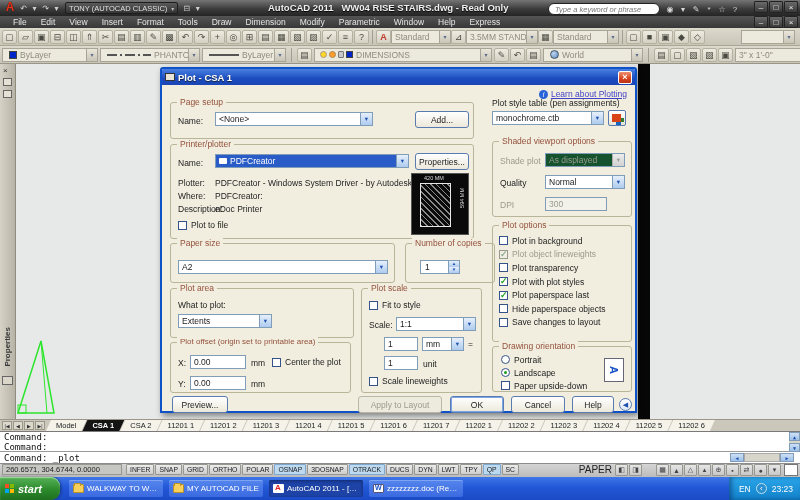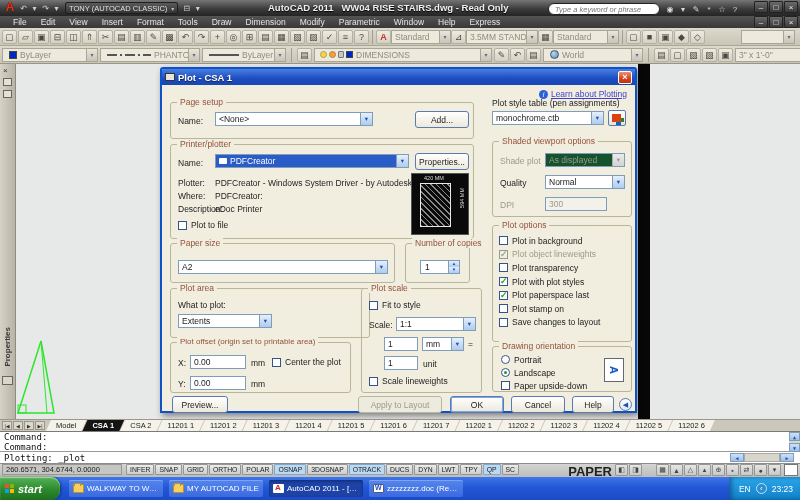--- a/index.html
+++ b/index.html
@@ -117,21 +117,21 @@
 .cmd-prompt{font-size:9px;padding-left:4px;color:#111}
 .hsb{display:flex;width:64px;margin-right:6px;height:9px}
 .hsb .sbtn{flex:none;width:14px;height:9px}
 .hsb .track{flex:1;background:#d8d5ca;border:1px solid #aaa}
 
 .status{position:absolute;left:0;top:463px;width:800px;height:14px;background:linear-gradient(#d4d4d4,#bcbcbc);display:flex;border-top:1px solid #8c8c8c}
 .coords{width:120px;margin-left:2px;height:11px;border:1px solid #989890;background:#c6c6c2;font-size:7.5px;line-height:9px;padding-left:3px;color:#222}
 .toggles{display:flex;gap:1px;margin-left:4px}
 .tg{height:11px;line-height:10px;padding:0 3px;font-size:6.8px;color:#1a1a1a;background:linear-gradient(#ececec,#cdcdcd);border:1px solid #979790;border-radius:1px}
 .tg.on{background:#bcd9f0;border-color:#7da7cc}
-.paperlbl{font-size:13px;font-weight:bold;color:#222;margin-left:auto}
+.paperlbl{font-size:10px;font-weight:normal;color:#222;margin-left:auto}
 .picons,.sricons{display:flex;gap:1px;margin-left:3px}
 .sicon{width:13px;height:12px;display:flex;align-items:center;justify-content:center;font-size:7px;color:#444;background:linear-gradient(#e6e6e6,#c8c8c8);border:1px solid #979790;border-radius:1px}
 .cleanbox{width:14px;height:12px;background:#fff;border:1px solid #777;margin:0 2px 0 3px}
 
 .taskbar{position:absolute;left:0;top:477px;width:800px;height:23px;background:linear-gradient(#3f76e8,#2257d6 45%,#1b4ac6);display:flex;align-items:center}
 .start{width:60px;height:23px;border-radius:0 9px 9px 0;background:linear-gradient(#58b258,#2c8a2c 55%,#1f6f1f);color:#fff;font-style:italic;font-weight:bold;font-size:11px;display:flex;align-items:center;gap:4px;padding-left:5px;box-shadow:inset 0 1px 1px #9fdc9f,1px 0 3px rgba(0,0,0,.4)}
 .flag{width:9px;height:9px;display:grid;grid-template-columns:4px 4px;grid-gap:1px}
 .flag i{width:4px;height:4px}
 .flag i:nth-child(1){background:#f25022}.flag i:nth-child(2){background:#7fba00}
 .flag i:nth-child(3){background:#00a4ef}.flag i:nth-child(4){background:#ffb900}
@@ -394,32 +394,32 @@
       </div>
 
       <div class="grp" style="left:8px;top:158px;width:225px;height:40px">
         <span class="grp-label">Paper size</span>
         <span class="dd" style="left:7px;top:16px;width:210px">
           <span class="dd-t">A2</span>
             <span class="dd-a"></span>
         </span>
       </div>
 
-      <div class="grp" style="left:243px;top:158px;width:65px;height:40px">
+      <div class="grp" style="left:243px;top:158px;width:90px;height:40px">
         <span class="grp-label">Number of copies</span>
         <span class="spin" style="left:14px;top:16px;width:40px">
           <span>1</span>
           <span class="ar">
               <span>▲</span>
               <span>▼</span>
             </span>
         </span>
       </div>
 
-      <div class="grp" style="left:8px;top:203px;width:200px;height:50px">
+      <div class="grp" style="left:8px;top:203px;width:184px;height:50px">
         <span class="grp-label">Plot area</span>
         <span class="lbl" style="left:7px;top:11px">What to plot:</span>
         <span class="dd" style="left:7px;top:25px;width:94px">
           <span class="dd-t">Extents</span>
             <span class="dd-a"></span>
         </span>
       </div>
 
       <div class="grp" style="left:199px;top:203px;width:121px;height:105px">
         <span class="grp-label">Plot scale</span>
@@ -515,25 +515,25 @@
             <div class="opt on">
               <span class="cb"></span>
               <span class="optlabel">Plot with plot styles</span>
             </div>
 
             <div class="opt on">
               <span class="cb"></span>
               <span class="optlabel">Plot paperspace last</span>
             </div>
 
-
             <div class="opt">
               <span class="cb"></span>
-              <span class="optlabel">Plot stamp on</span>
+              <span class="optlabel">Hide paperspace objects</span>
             </div>
+
 
             <div class="opt">
               <span class="cb"></span>
               <span class="optlabel">Save changes to layout</span>
             </div>
           </div>
       </div>
 
       <div class="grp" style="left:330px;top:261px;width:140px;height:46px">
         <span class="grp-label">Drawing orientation</span>
@@ -608,21 +608,21 @@
     <div class="cmd-hist">
       <span>
         
       <div class="cmd-line">Command:</div><div class="cmd-line">Command:</div></span>
     </div>
     <span class="vsb">
       <span class="sbtn">▲</span>
       <span class="sbtn">▼</span>
     </span>
     <div class="cmd-cur">
-      <span class="cmd-prompt">Plotting: _plot</span>
+      <span class="cmd-prompt">Command: _plot</span>
       <span class="hsb">
         <span class="sbtn">◀</span>
         <span class="track"></span>
         <span class="sbtn">▶</span>
       </span>
     </div>
   </div>
 
   <div class="status">
     <span class="coords">260.6571, 304.6744, 0.0000</span>

